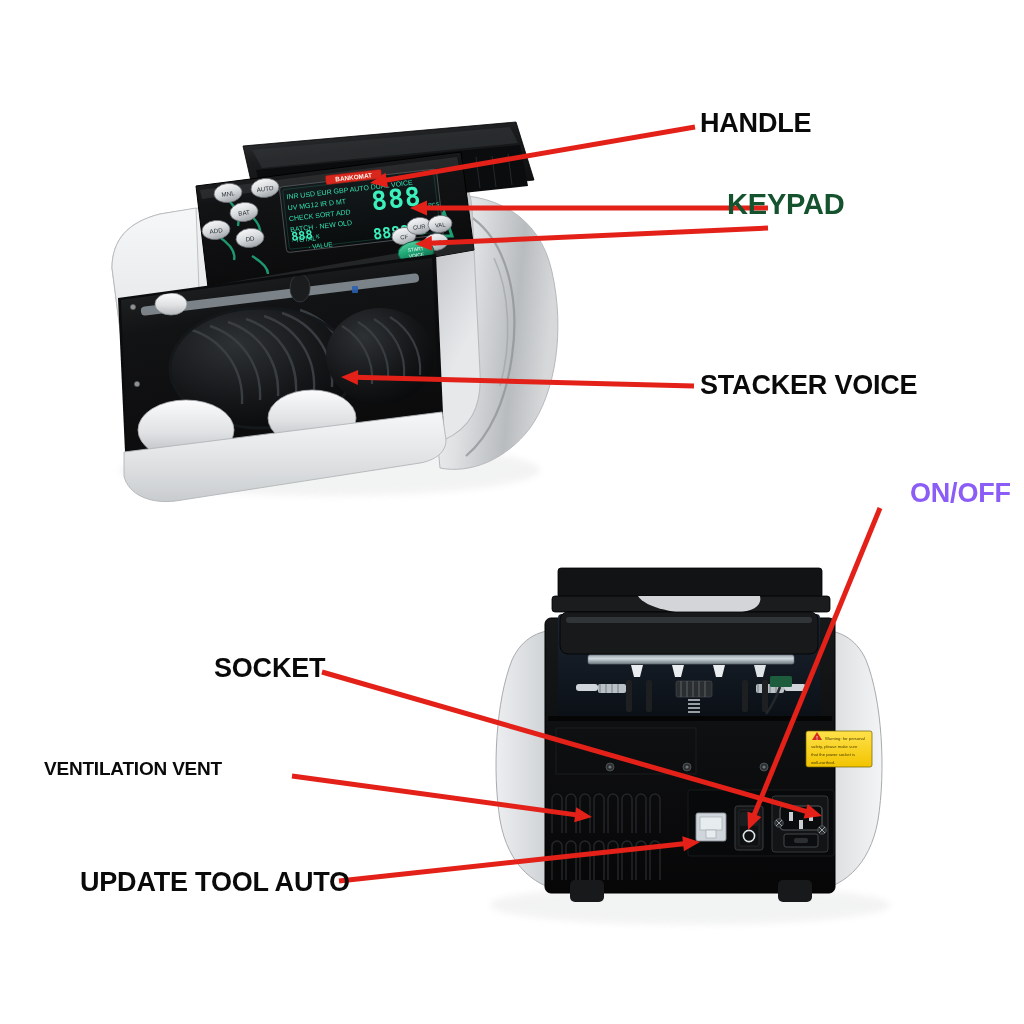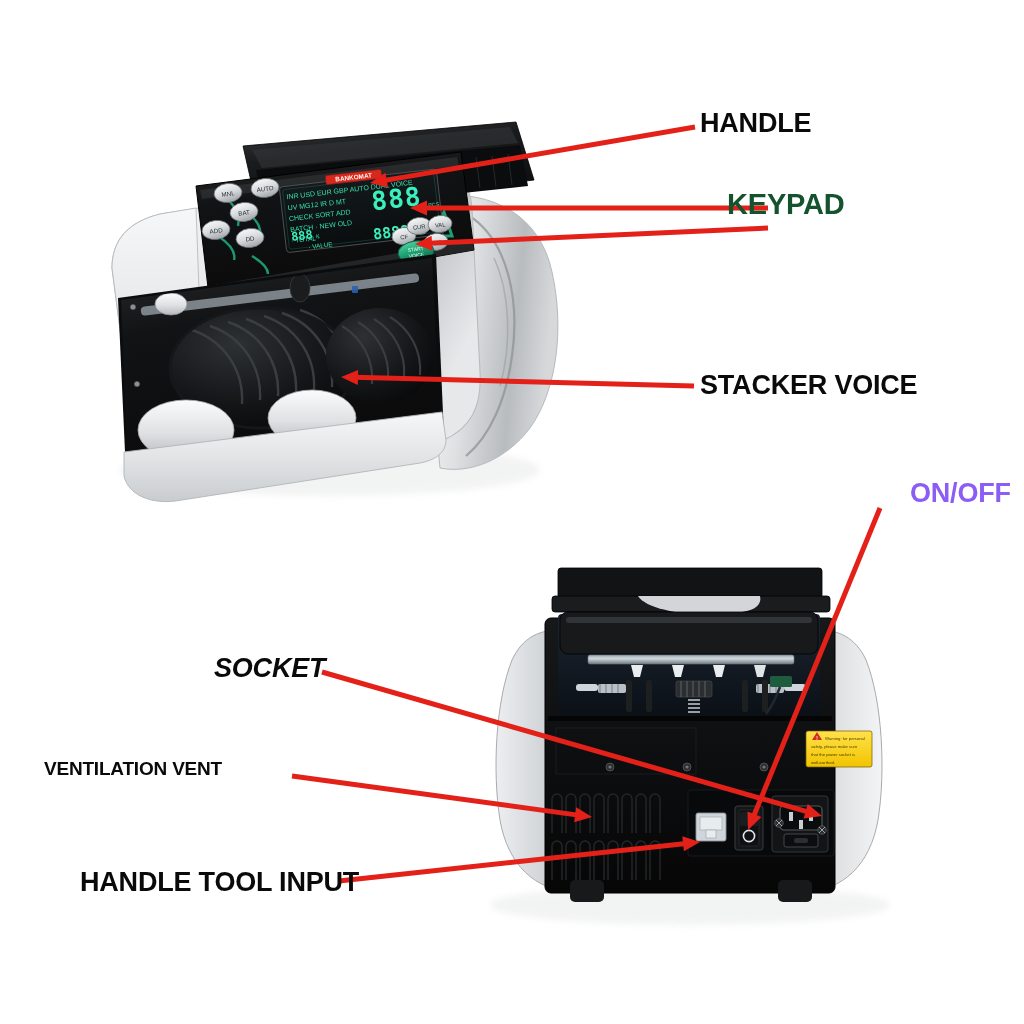--- a/index.html
+++ b/index.html
@@ -484,18 +484,18 @@
           <polygon points="700,842 683.9039070346289,851.2825530566828 682.2927830060992,836.3693280746512" fill="#e32119"></polygon>
         </g>
       </g>
 </svg>
 
 <div id="label-layer">
       <div class="lbl" style="left: 700px; top: 110px; font-size: 27px; color: rgb(10, 10, 10); text-align: center;">HANDLE</div>
       <div class="lbl" style="left: 727px; top: 190px; font-size: 29px; color: #14532d;">KEYPAD</div>
       <div class="lbl" style="left: 700px; top: 372px; font-size: 27px; color: rgb(10, 10, 10);">STACKER VOICE</div>
       <div class="lbl" style="left: 862px; top: 480px; font-size: 27px; color: #8b5cf6; margin-left: 48px;">ON/OFF</div>
-      <div class="lbl" style="left: 214px; top: 655px; font-size: 27px; color: rgb(10, 10, 10); font-style: italic;">SOCKET</div>
+      <div class="lbl" style="left: 214px; top: 655px; font-size: 27px; color: rgb(10, 10, 10);">SOCKET</div>
       <div class="lbl" style="left: 44px; top: 759px; font-size: 19px; color: rgb(10, 10, 10);">VENTILATION VENT</div>
-      <div class="lbl" style="left: 80px; top: 869px; font-size: 27px; color: rgb(10, 10, 10);">HANDLE TOOL INPUT</div>
+      <div class="lbl" style="left: 80px; top: 869px; font-size: 27px; color: rgb(10, 10, 10);">UPDATE TOOL AUTO</div>
     </div>
 
 </div>
 
 </body></html>

